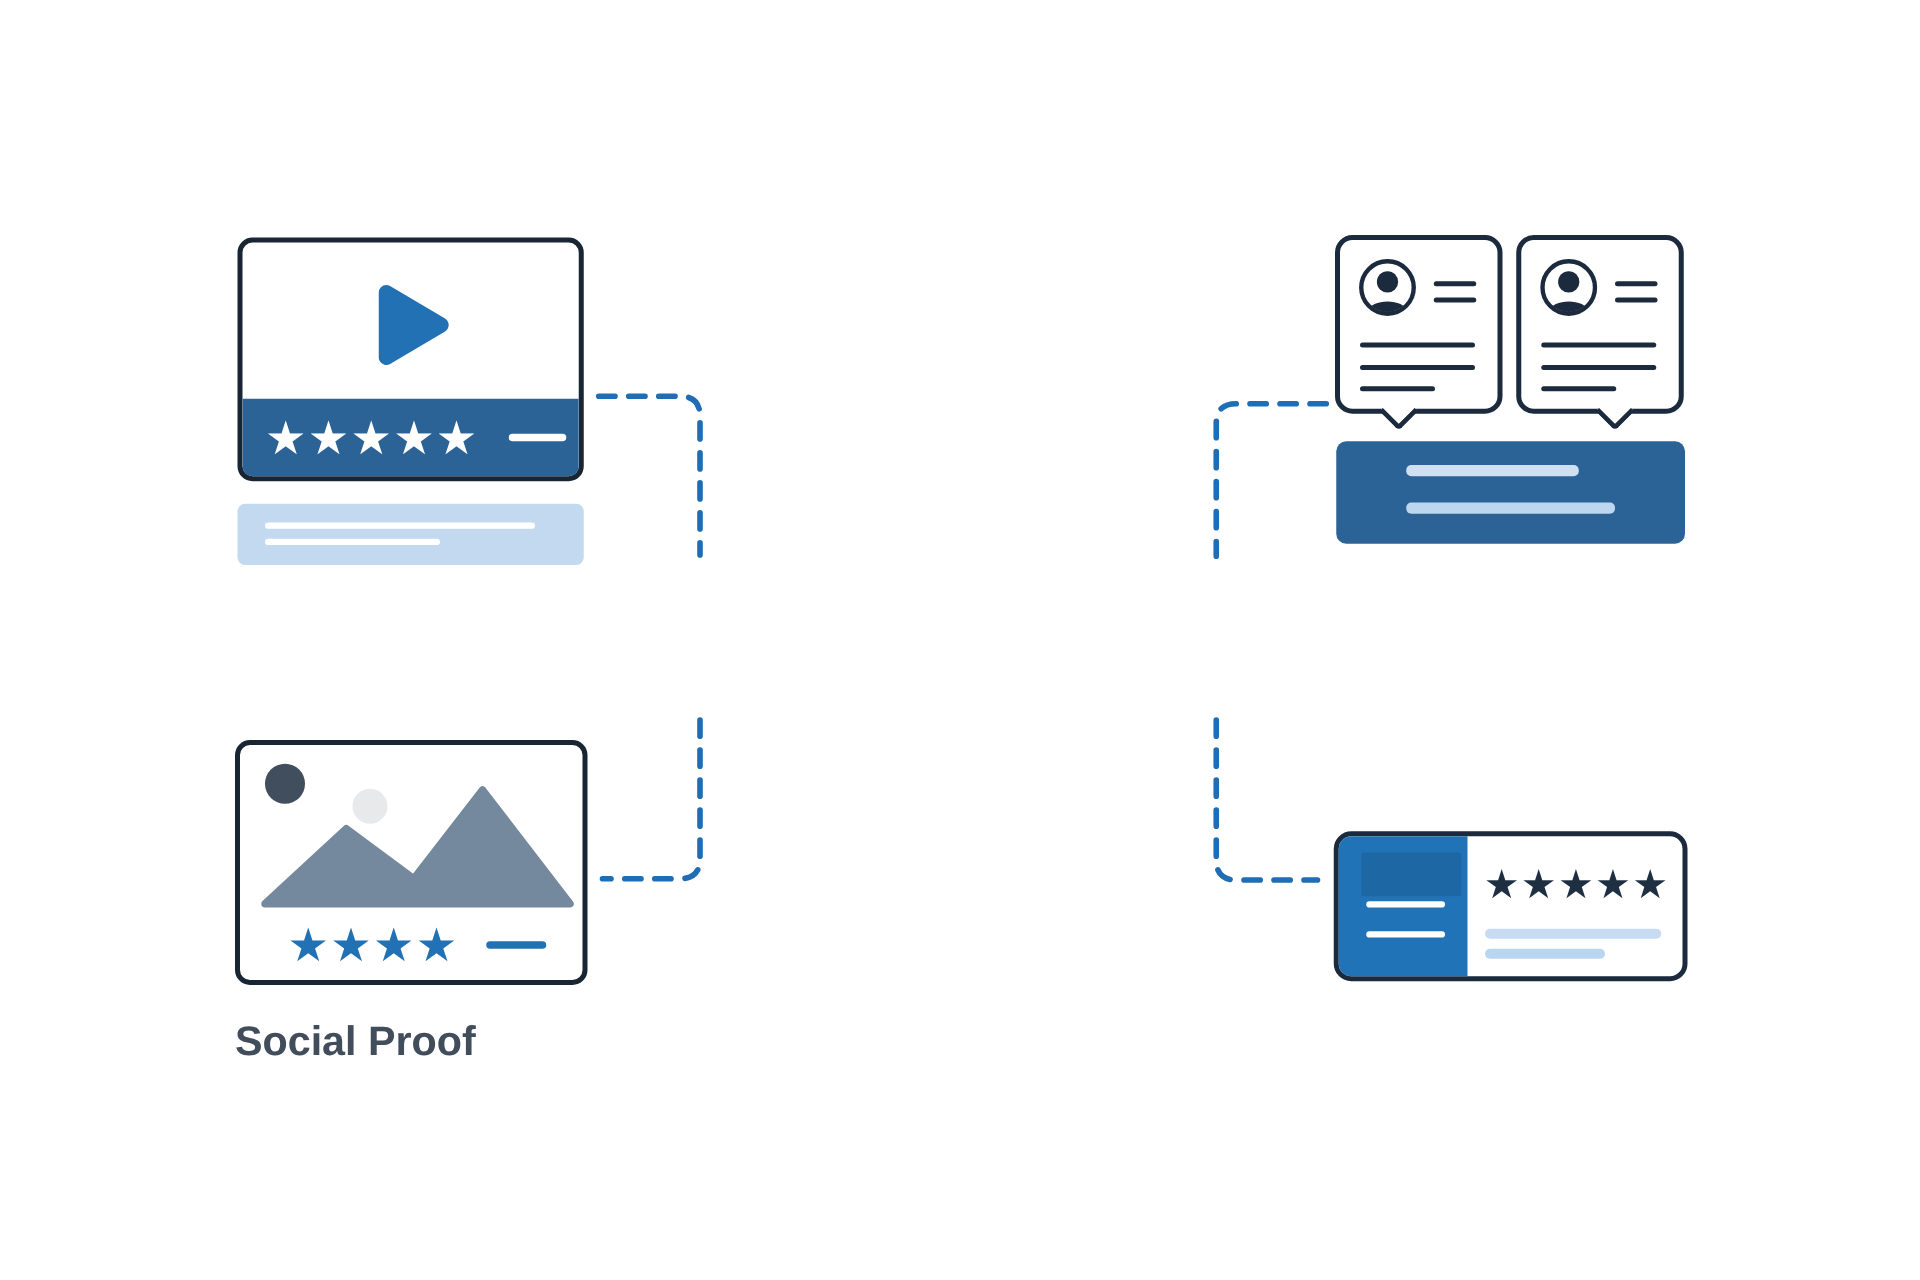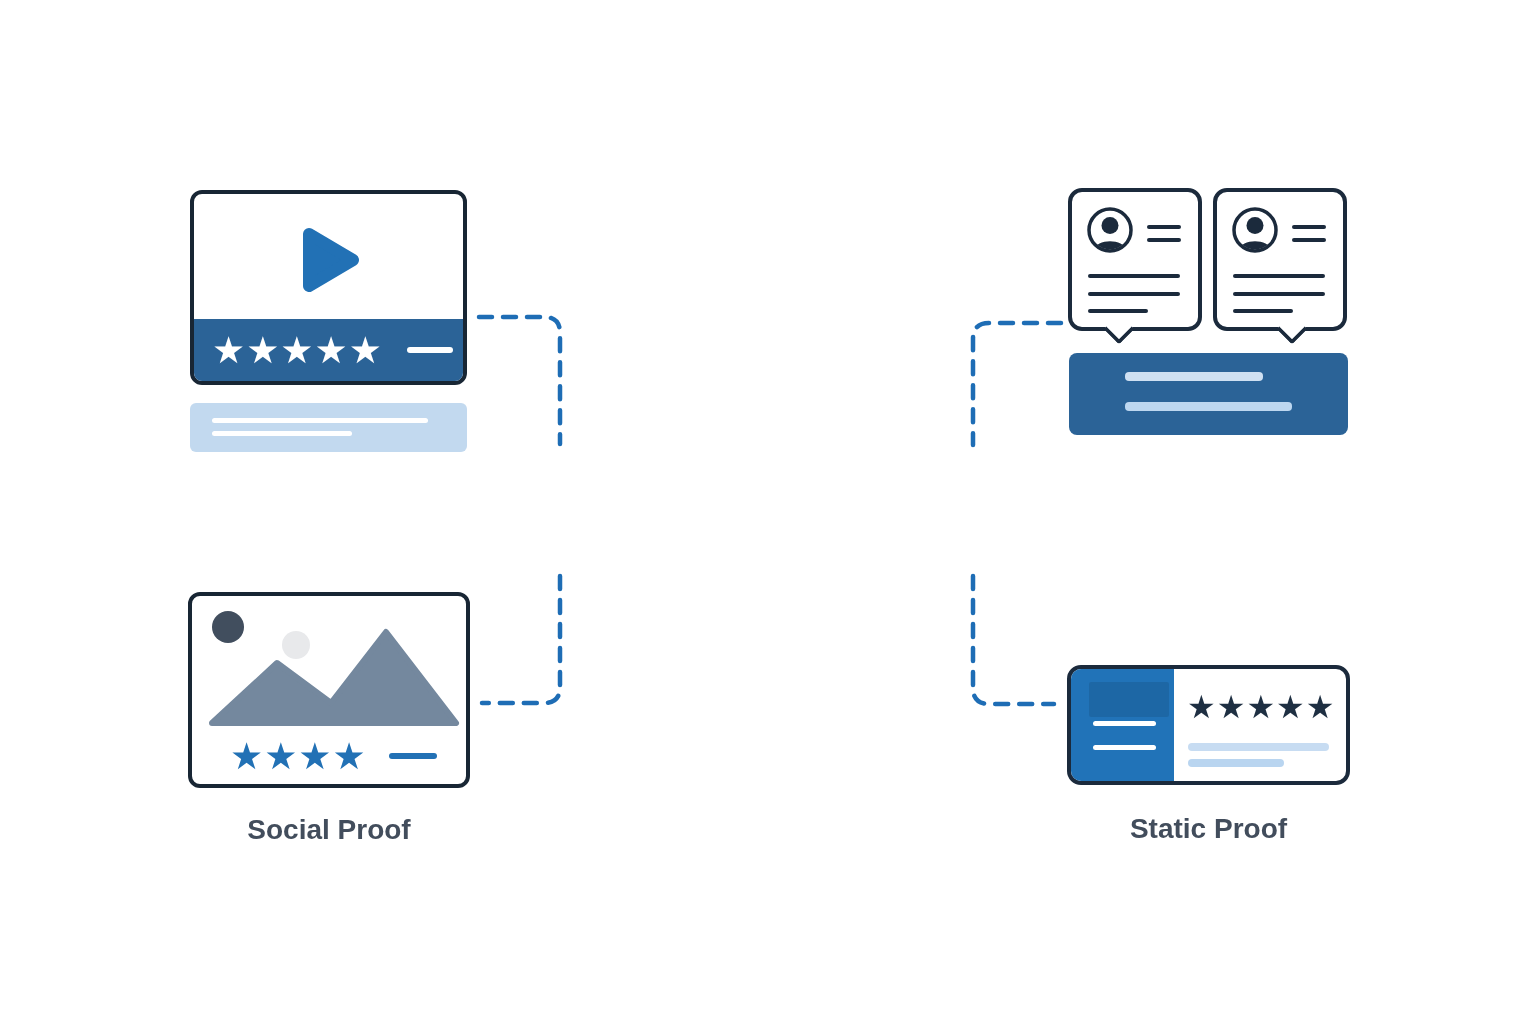--- a/index.html
+++ b/index.html
@@ -40,21 +40,21 @@
   .image-card{left:188px;top:592px;width:282px;height:196px;background:#fff;
     border:4px solid var(--card_border);border-radius:12px;overflow:hidden;}
   .circle{position:absolute;border-radius:50%;}
   .circle.dark{left:20px;top:15px;width:32px;height:32px;background:var(--circle_dark);}
   .circle.light{left:90px;top:35px;width:28px;height:28px;background:var(--circle_light);}
   .mountain-svg{position:absolute;left:0;top:0;}
   .image-star-row{position:absolute;left:0;top:140px;height:40px;display:flex;align-items:center;
     padding-left:38px;gap:22px;}
 
   
-  .label{font-size:28px;font-weight:bold;color:var(--text_gray);text-align:center;}
+  .label{font-size:33px;font-weight:bold;color:var(--text_gray);}
   .label-left{left:188px;top:814px;width:282px;}
   .label-right{left:1067px;top:813px;width:283px;}
 
   
   .center-node{left:527px;top:463px;width:485px;height:96px;border-radius:13px;
     background:linear-gradient(105deg,var(--btn_a) 0%,var(--btn_b) 45%,var(--btn_c) 100%);
     display:flex;align-items:center;justify-content:center;
     box-shadow:0 2px 5px rgba(16,42,67,.25);}
   .center-node span{color:#ffffff;font-size:40px;font-weight:bold;letter-spacing:.2px;}
 
@@ -190,15 +190,14 @@
       <div class="panel-line l1"></div>
       <div class="panel-line l2"></div>
     </div>
     <div class="static-stars">
       <span class="stars stars-dark">★★★★★</span>
     </div>
     <div class="s-line l1"></div>
     <div class="s-line l2"></div>
   </div>
 
-  <div class="abs label label-right">Static Proof</div>
 
 </div>
 
 </body></html>

